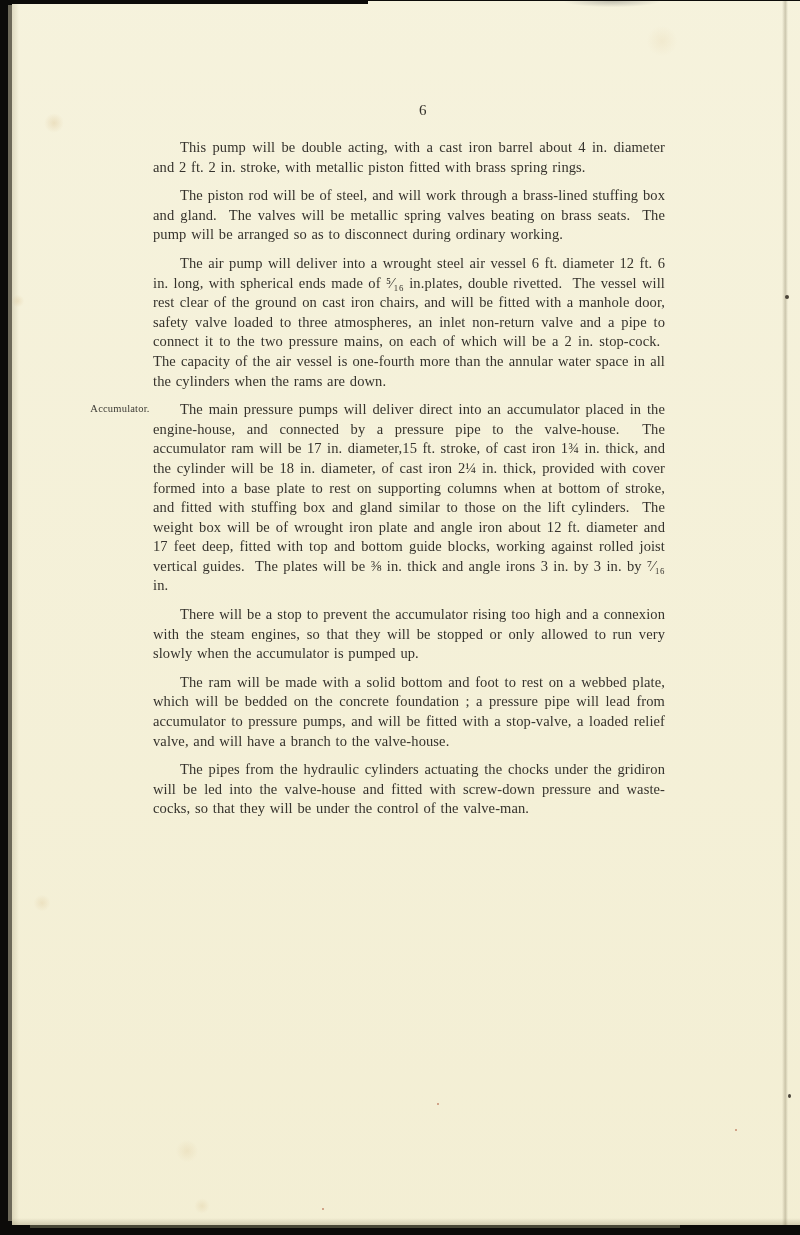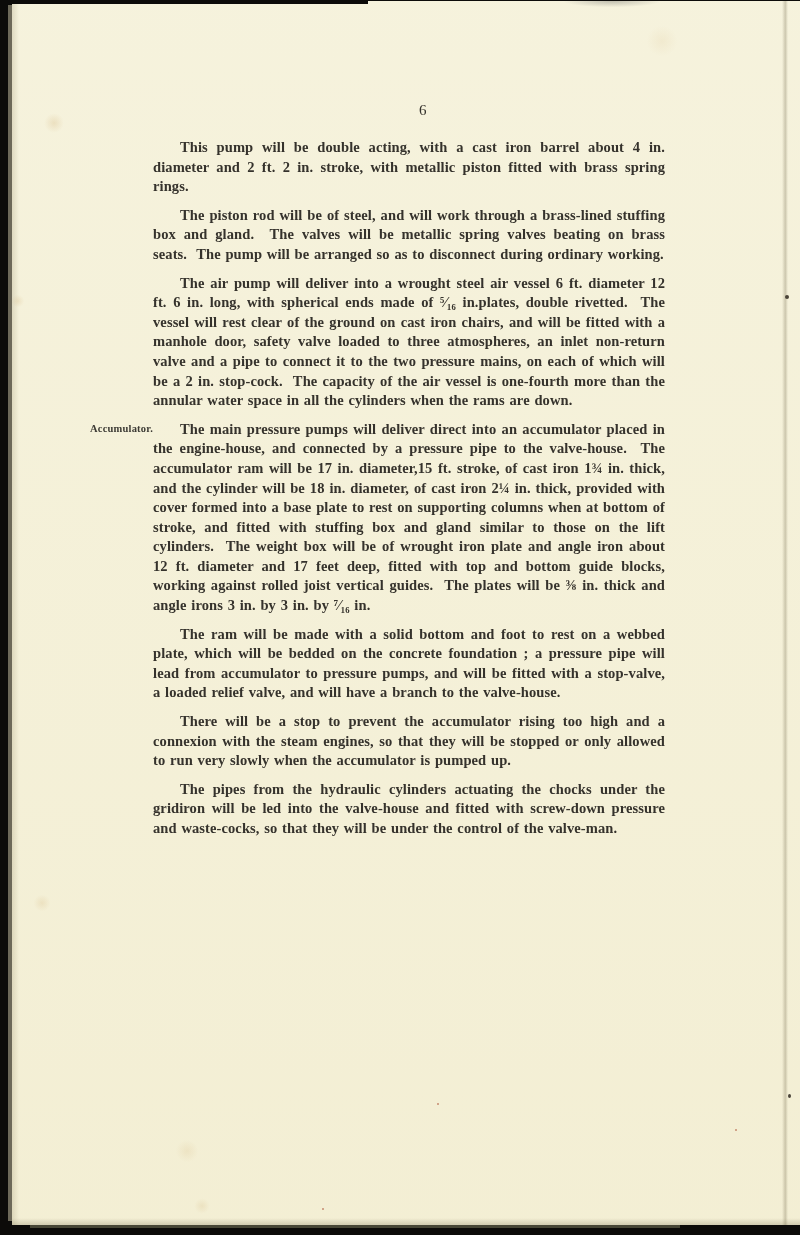--- a/index.html
+++ b/index.html
@@ -38,30 +38,30 @@
   .dot.d3{left:723px;top:1128px;}
 
   .page-number{
     position:absolute;left:155px;top:101px;width:512px;
     text-align:center;font-size:15px;color:var(--ink,#35322c);
     letter-spacing:0.5px;
   }
   .text-col{
     position:absolute;left:141px;top:137px;width:512px;
     font-size:14.5px;line-height:19.6px;color:var(--ink,#35322c);
-    letter-spacing:0.1px;word-spacing:1px;font-weight:bold;
+    letter-spacing:0.1px;word-spacing:1px;
   }
   .para{
     position:relative;margin:0 0 9px 0;
     text-align:justify;text-indent:27px;
   }
   .margin-note{
     position:absolute;left:-63px;top:3px;width:60px;
     font-size:10.5px;line-height:12px;letter-spacing:0.2px;
-    text-indent:0;text-align:left;color:#3c3a34;word-spacing:0;
+    text-indent:0;text-align:center;color:#3c3a34;word-spacing:0;
   }
 </style>
 </head>
 <body>
 
 <div class="paper">
   <div class="crease"></div>
   <div class="speck s1"></div>
   <div class="speck s2"></div>
   <div class="dot d1"></div>
@@ -69,21 +69,21 @@
   <div class="dot d3"></div>
 
   <div class="page-number">6</div>
 
   <div class="text-col">
 
   <p class="para">This pump will be double acting, with a cast iron barrel about 4 in. diameter and 2 ft. 2 in. stroke, with metallic piston fitted with brass spring rings.</p>
       <p class="para">The piston rod will be of steel, and will work through a brass-lined stuffing box and gland.&nbsp; The valves will be metallic spring valves beating on brass seats.&nbsp; The pump will be arranged so as to disconnect during ordinary working.</p>
       <p class="para">The air pump will deliver into a wrought steel air vessel 6 ft. diameter 12 ft. 6 in. long, with spherical ends made of ⁵⁄₁₆ in.plates, double rivetted.&nbsp; The vessel will rest clear of the ground on cast iron chairs, and will be fitted with a manhole door, safety valve loaded to three atmospheres, an inlet non-return valve and a pipe to connect it to the two pressure mains, on each of which will be a 2 in. stop-cock.&nbsp; The capacity of the air vessel is one-fourth more than the annular water space in all the cylinders when the rams are down.</p>
       <p class="para"><span class="margin-note">Accumulator.</span>The main pressure pumps will deliver direct into an accumulator placed in the engine-house, and connected by a pressure pipe to the valve-house.&nbsp; The accumulator ram will be 17 in. diameter,15 ft. stroke, of cast iron 1¾ in. thick, and the cylinder will be 18 in. diameter, of cast iron 2¼ in. thick, provided with cover formed into a base plate to rest on supporting columns when at bottom of stroke, and fitted with stuffing box and gland similar to those on the lift cylinders.&nbsp; The weight box will be of wrought iron plate and angle iron about 12 ft. diameter and 17 feet deep, fitted with top and bottom guide blocks, working against rolled joist vertical guides.&nbsp; The plates will be ⅜ in. thick and angle irons 3 in. by 3 in. by ⁷⁄₁₆ in.</p>
+      <p class="para">There will be a stop to prevent the accumulator rising too high and a connexion with the steam engines, so that they will be stopped or only allowed to run very slowly when the accumulator is pumped up.</p>
       <p class="para">The ram will be made with a solid bottom and foot to rest on a webbed plate, which will be bedded on the concrete foundation ; a pressure pipe will lead from accumulator to pressure pumps, and will be fitted with a stop-valve, a loaded relief valve, and will have a branch to the valve-house.</p>
-      <p class="para">There will be a stop to prevent the accumulator rising too high and a connexion with the steam engines, so that they will be stopped or only allowed to run very slowly when the accumulator is pumped up.</p>
       <p class="para">The pipes from the hydraulic cylinders actuating the chocks under the gridiron will be led into the valve-house and fitted with screw-down pressure and waste-cocks, so that they will be under the control of the valve-man.</p>
     </div>
 </div>
 
 <div class="top-wedge"></div>
 <div class="edge-left"></div>
 <div class="edge-bottom"></div>
 
 </body></html>

